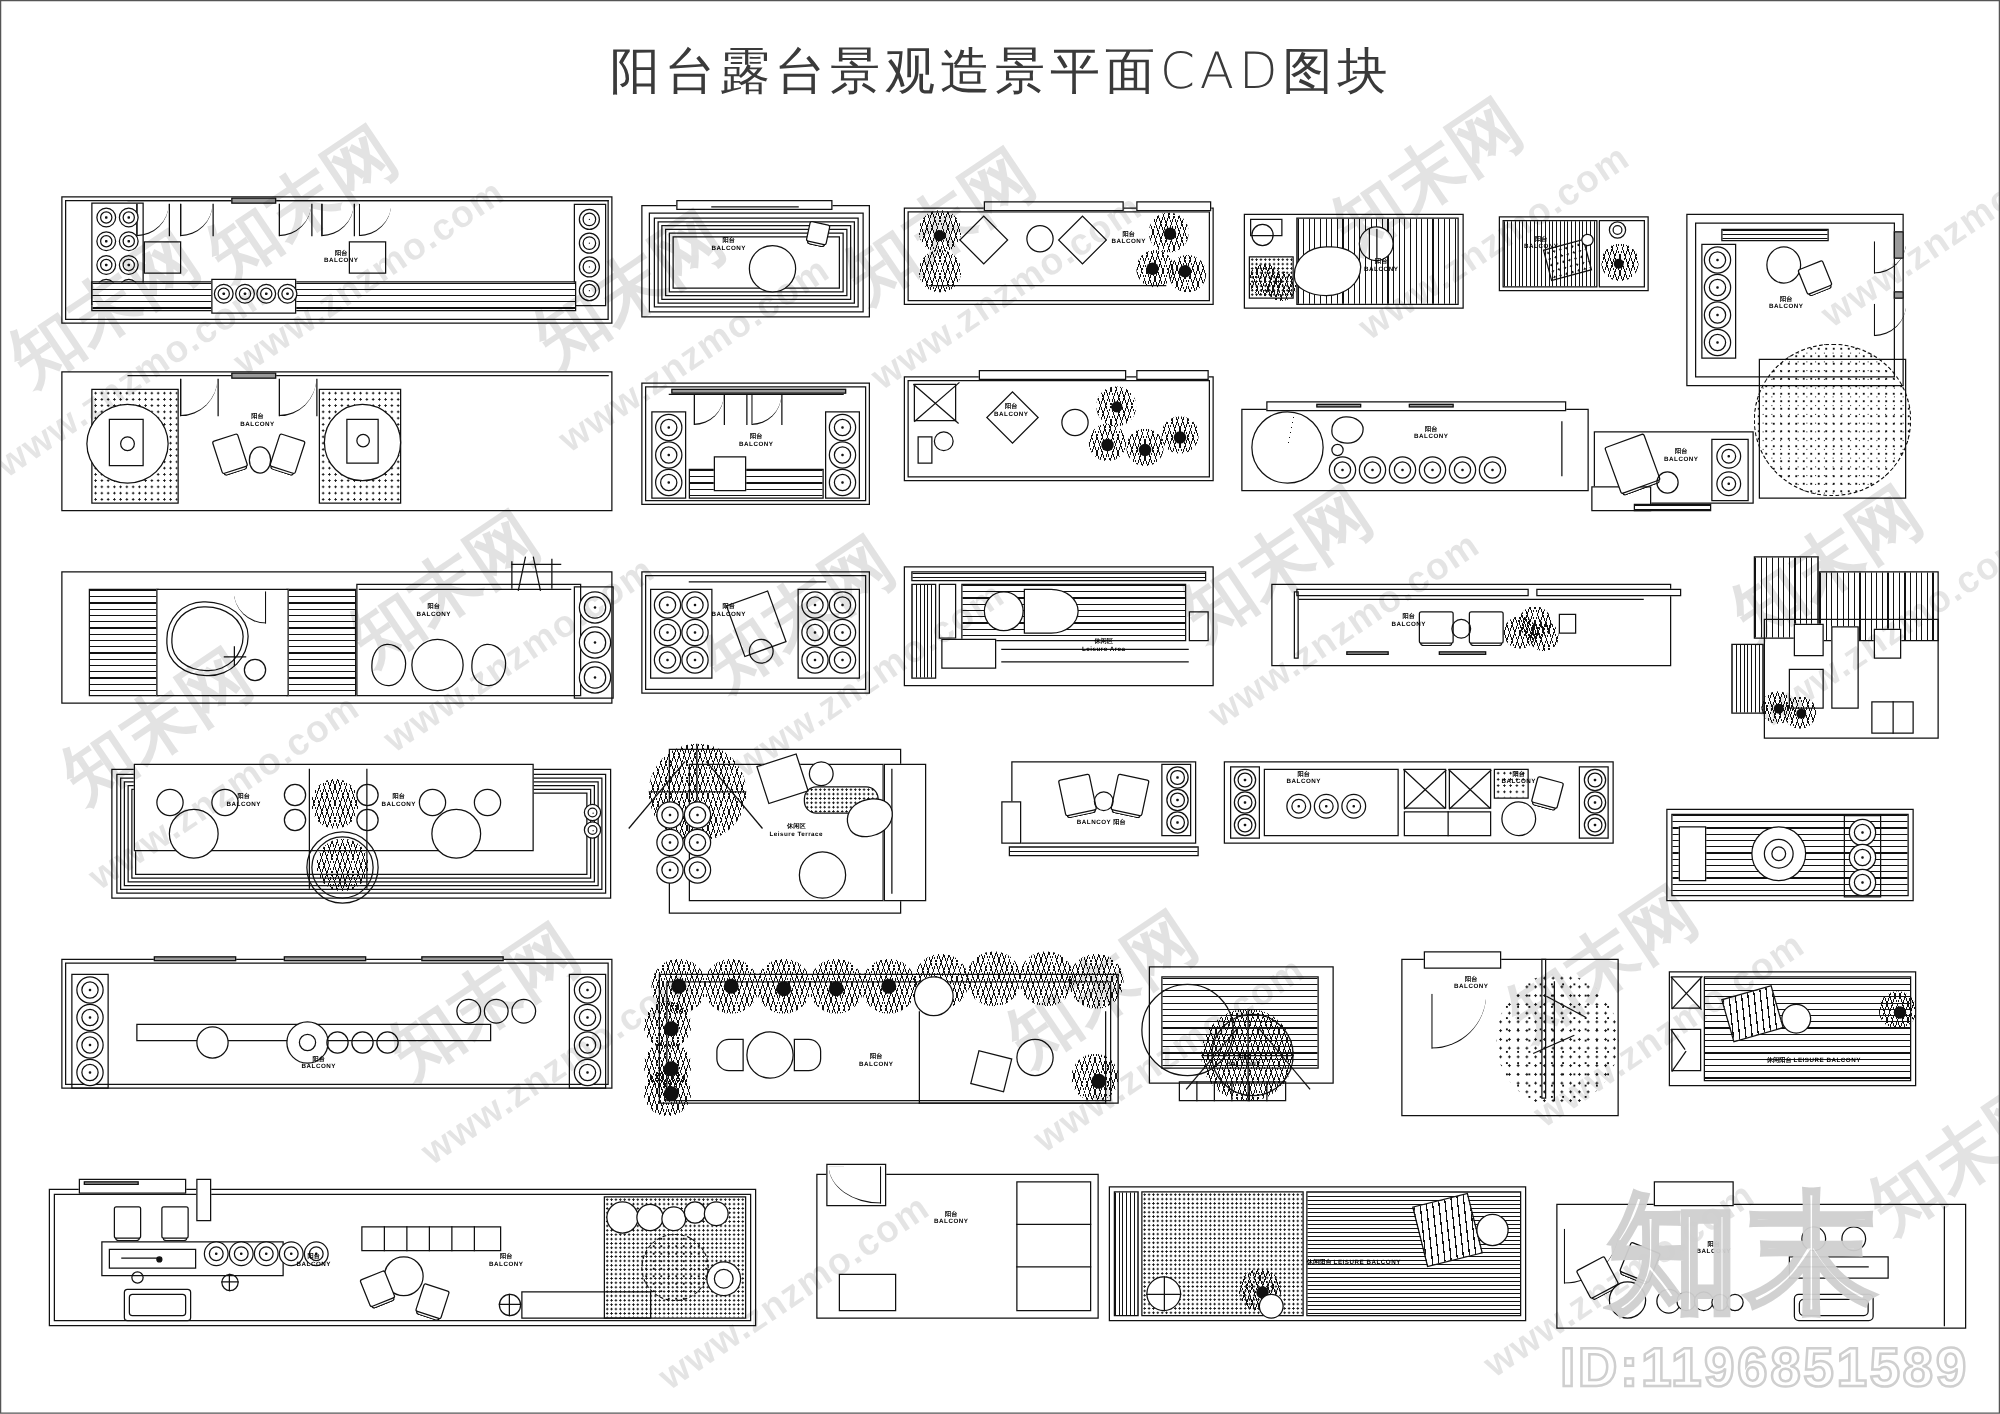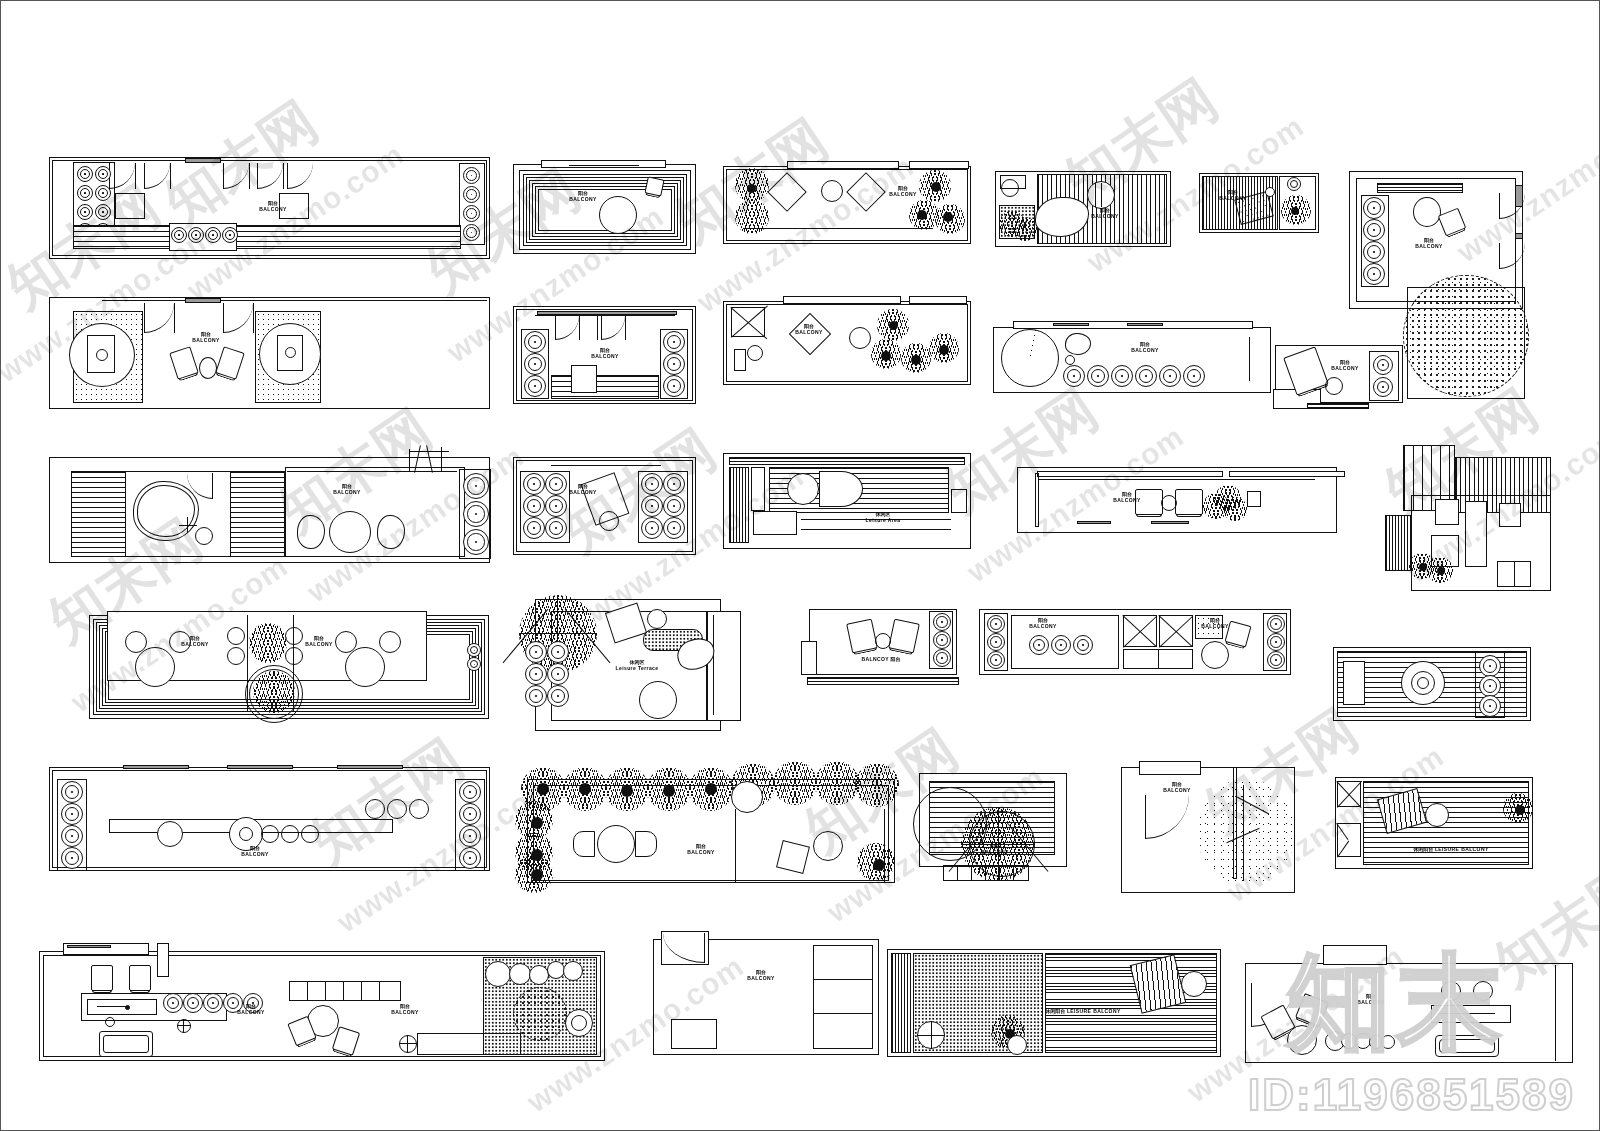--- a/index.html
+++ b/index.html
@@ -96,20 +96,21 @@
   .grass{position:absolute;
         background:repeating-linear-gradient(72deg,#111 0 .7px,transparent .7px 4px),
                    repeating-linear-gradient(-72deg,#111 0 .7px,transparent .7px 4px);
         border-radius:50%;}
 </style>
 </head>
 <body>
 
 <div id="page">
 
+  <div id="title">阳台露台景观造景平面CAD图块</div>
 
   <div id="draw"></div>
 
   <div class="blk" style="left:46px;top:150px;width:445px;height:110px;">
     <div class="rect" style="left:2px;top:6px;width:441px;height:102px;"></div>
     <div class="rect thin" style="left:5px;top:9px;width:435px;height:96px;"></div>
 
     <div class="ln" style="left:55px;top:9px;width:385px;height:1px;"></div>
     <div class="grey" style="left:138px;top:7px;width:36px;height:5px;"></div>
     <div class="swing" style="left:62px;top:12px;width:26px;height:26px;"></div>

